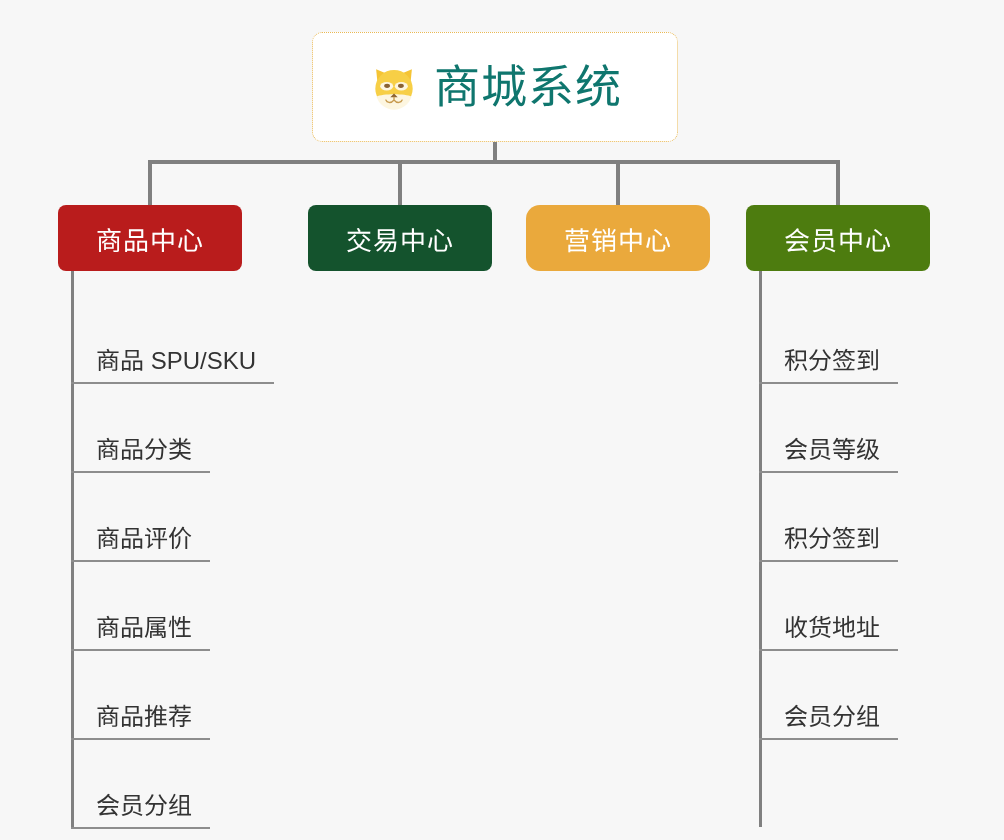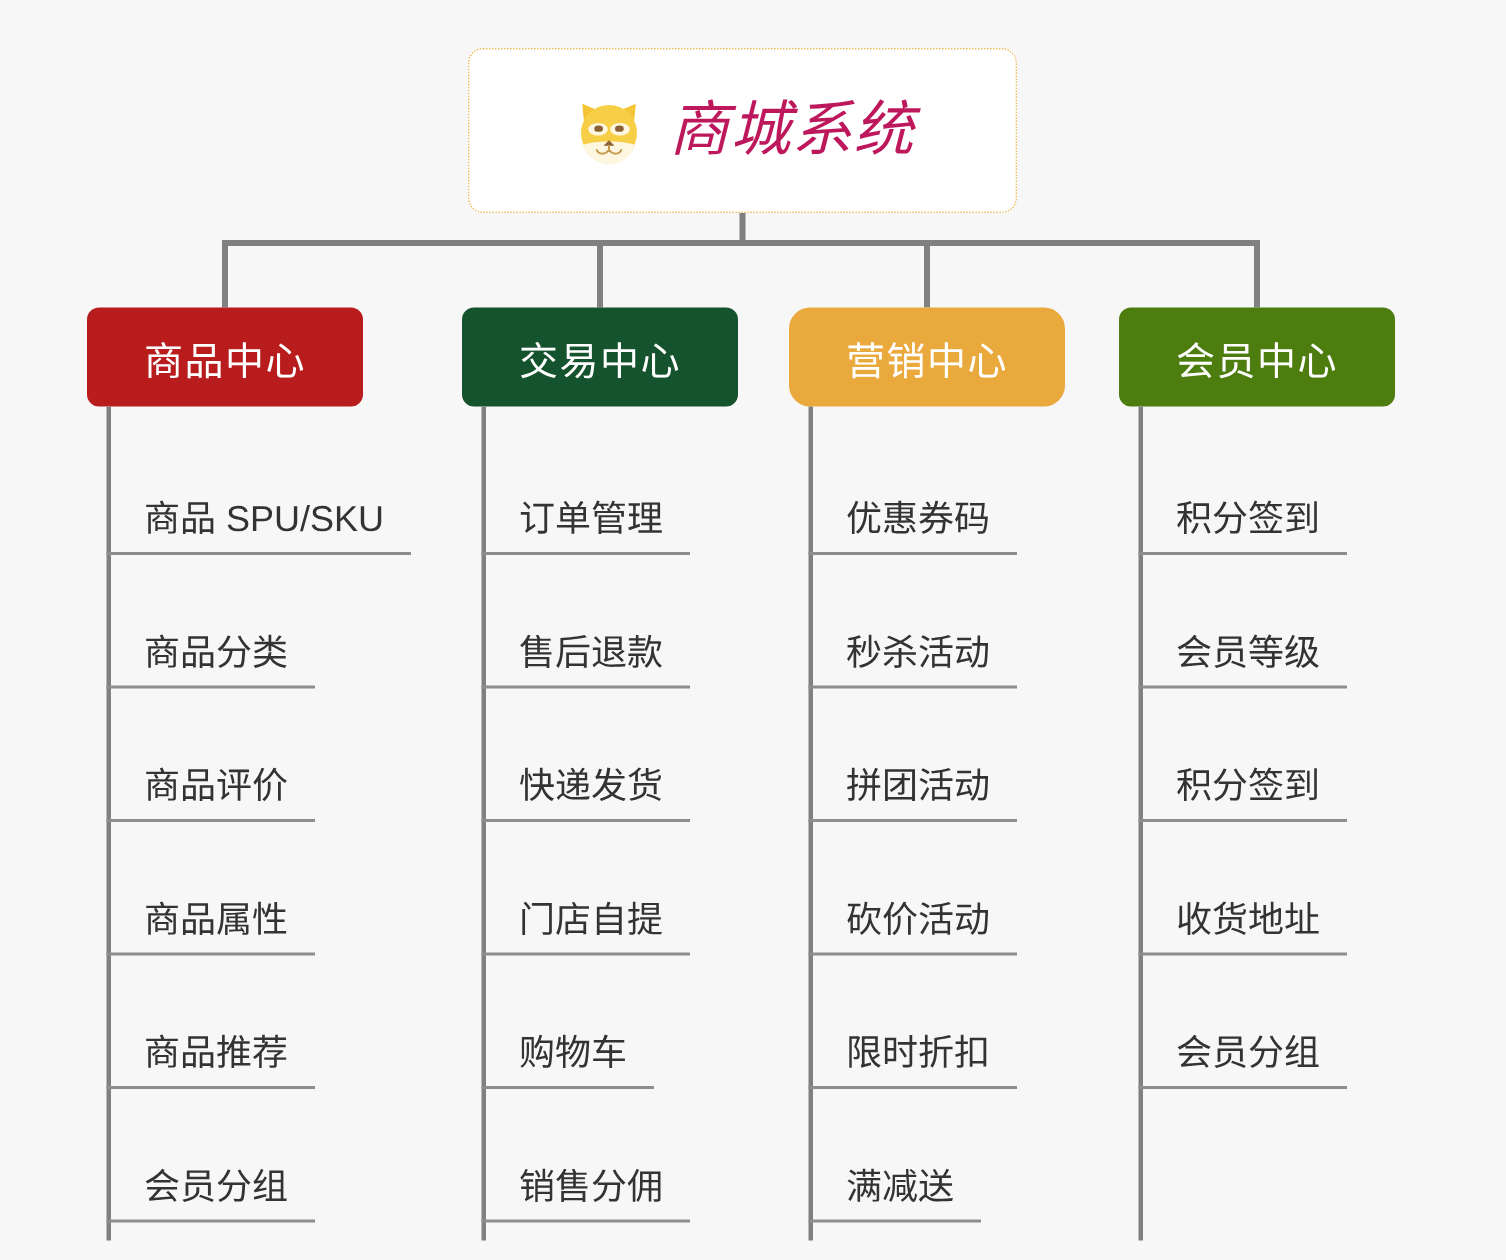--- a/index.html
+++ b/index.html
@@ -38,27 +38,26 @@
     justify-content: center;
     gap: 14px;
   }
   .root-icon {
     width: 52px;
     height: 52px;
     flex: 0 0 52px;
     display: block;
   }
   .root-title {
-    font-size: 40px;
+    font-size: 46px;
     line-height: 1;
-    color: #be185d;
+    color: #0f766e;
     letter-spacing: 1px;
     white-space: nowrap;
     font-weight: 400;
-    font-style: italic;
   }
 
   
   .conn {
     position: absolute;
     background: #808080;
   }
   .conn-stem {            
     left: 493px;
     top: 142px;
@@ -92,21 +91,21 @@
     font-size: 26px;
     letter-spacing: 1px;
     white-space: nowrap;
     font-weight: 400;
   }
 
   
   .leaf-list {
     position: relative;
     margin-top: 0;
-    padding-top: 10px;
+    padding-top: 24px;
   }
   .spine {
     position: absolute;
     left: 13px;
     top: 0;
     width: 3px;
     background: #808080;
   }
 
   .leaf-item {
@@ -181,65 +180,23 @@
           <div class="leaf-item">
             <span class="leaf-underline">商品推荐</span>
           </div>
           <div class="leaf-item">
             <span class="leaf-underline">会员分组</span>
           </div>
         </div>
       </div>
       <div class="column" style="left: 308px; width: 184px;">
         <div class="cat-header" style="background: #14532d;">交易中心</div>
-        <div class="leaf-list">
-          <div class="spine" style="height: 556px;"></div>
-          <div class="leaf-item">
-            <span class="leaf-underline">订单管理</span>
-          </div>
-          <div class="leaf-item">
-            <span class="leaf-underline">售后退款</span>
-          </div>
-          <div class="leaf-item">
-            <span class="leaf-underline">快递发货</span>
-          </div>
-          <div class="leaf-item">
-            <span class="leaf-underline">门店自提</span>
-          </div>
-          <div class="leaf-item">
-            <span class="leaf-underline">购物车</span>
-          </div>
-          <div class="leaf-item">
-            <span class="leaf-underline">销售分佣</span>
-          </div>
-        </div>
       </div>
       <div class="column" style="left: 526px; width: 184px;">
         <div class="cat-header" style="background: rgb(234, 169, 60); border-radius: 14px;">营销中心</div>
-        <div class="leaf-list">
-          <div class="spine" style="height: 556px;"></div>
-          <div class="leaf-item">
-            <span class="leaf-underline">优惠券码</span>
-          </div>
-          <div class="leaf-item">
-            <span class="leaf-underline">秒杀活动</span>
-          </div>
-          <div class="leaf-item">
-            <span class="leaf-underline">拼团活动</span>
-          </div>
-          <div class="leaf-item">
-            <span class="leaf-underline">砍价活动</span>
-          </div>
-          <div class="leaf-item">
-            <span class="leaf-underline">限时折扣</span>
-          </div>
-          <div class="leaf-item">
-            <span class="leaf-underline">满减送</span>
-          </div>
-        </div>
       </div>
       <div class="column" style="left: 746px; width: 184px;">
         <div class="cat-header" style="background: #4d7c0f;">会员中心</div>
         <div class="leaf-list">
           <div class="spine" style="height: 556px;"></div>
           <div class="leaf-item">
             <span class="leaf-underline">积分签到</span>
           </div>
           <div class="leaf-item">
             <span class="leaf-underline">会员等级</span>

